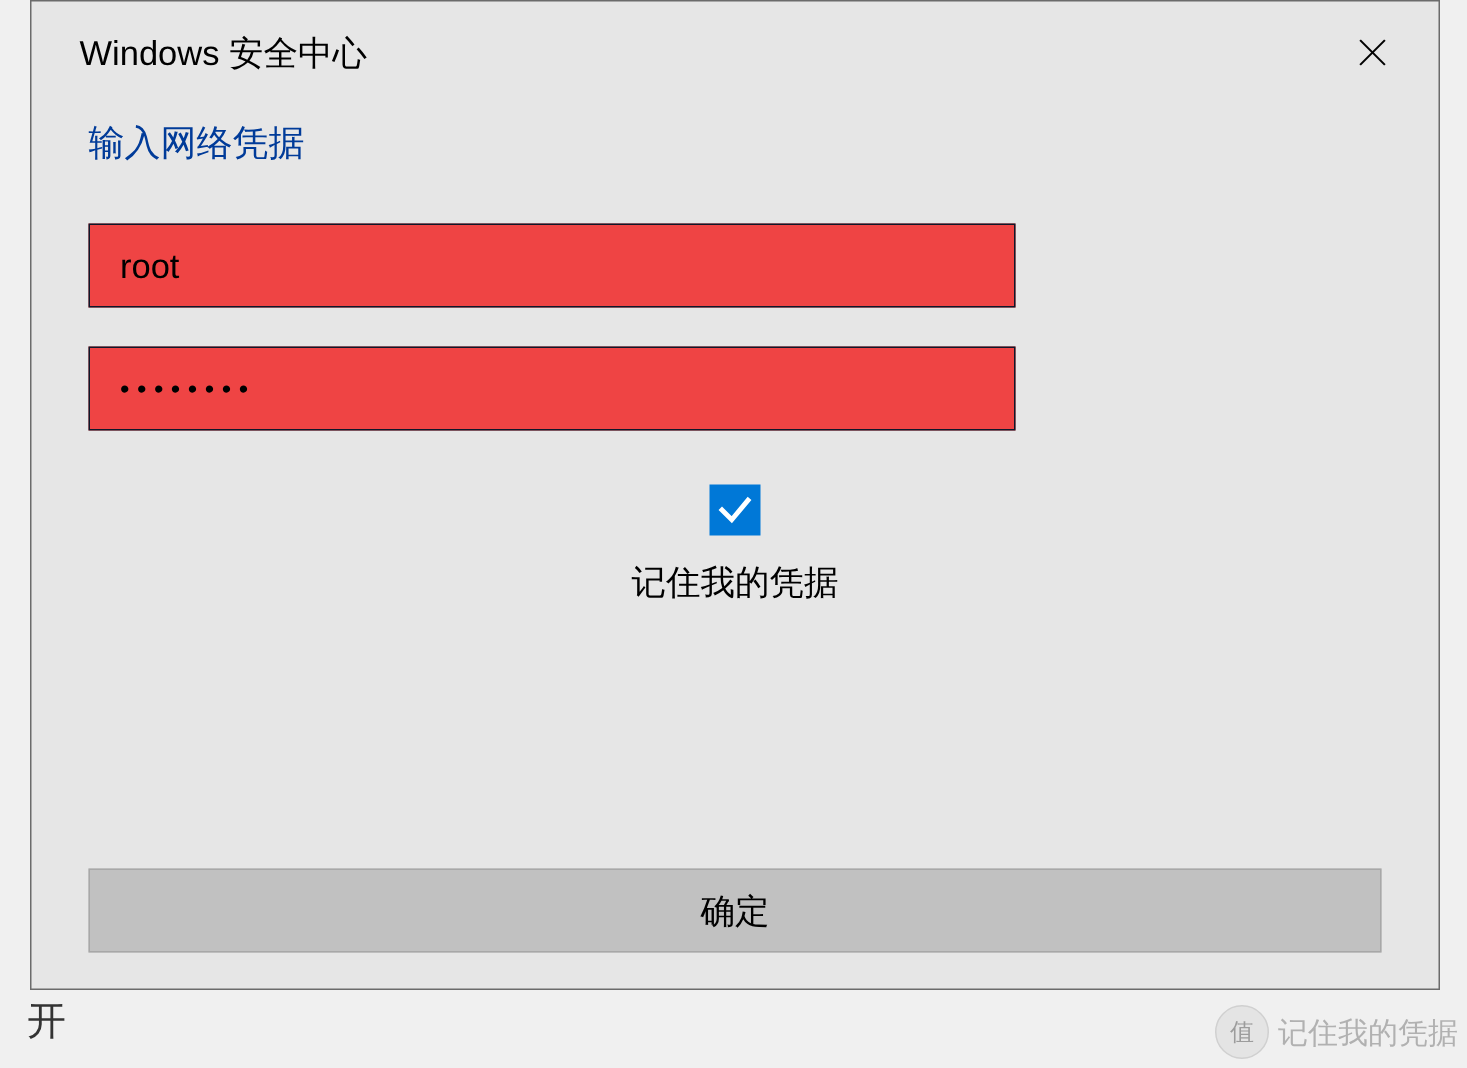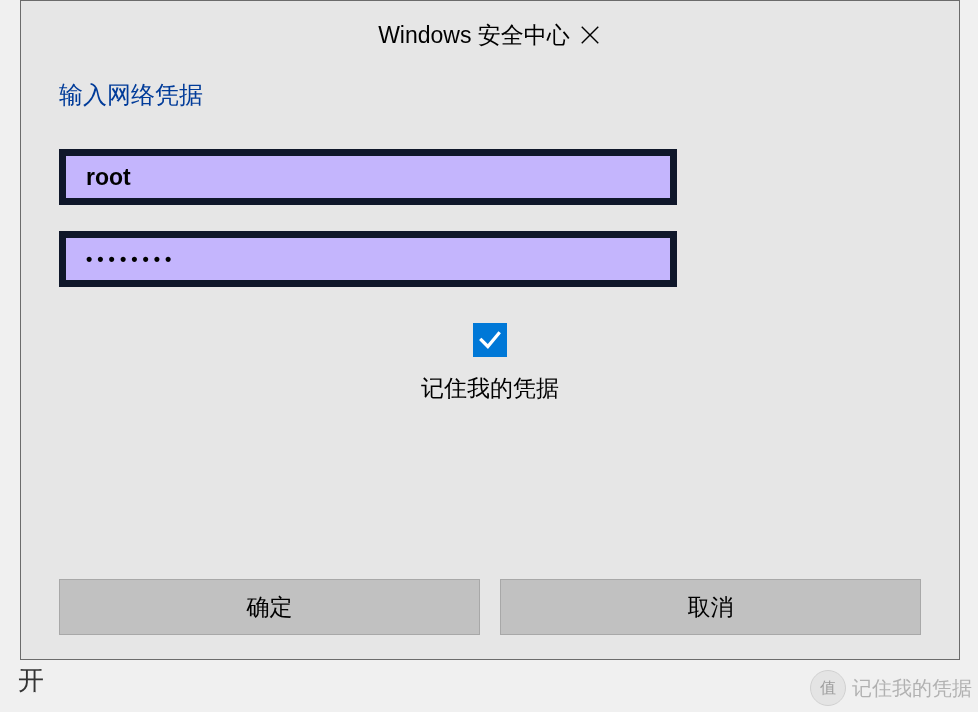--- a/index.html
+++ b/index.html
@@ -20,21 +20,21 @@
       left: 20px;
       top: 0px;
       width: 940px;
       height: 660px;
       background: #e6e6e6;
       border: 1px solid #6b6b6b;
     }
     .title-bar {
       display: flex;
       align-items: center;
-      justify-content: center;
+      justify-content: space-between;
       padding: 14px 24px 8px 32px;
     }
     .title-text {
       font-size: 23px;
       color: #000;
     }
     .close-btn {
       width: 40px;
       height: 40px;
       display: flex;
@@ -56,30 +56,29 @@
       font-size: 23px;
       color: #000;
       padding: 36px 38px 10px 38px;
     }
     .form-area {
       padding: 28px 38px 0 38px;
     }
     .input-box {
       width: 618px;
       height: 56px;
-      border: 7px solid #0f172a;
-      background: #c4b5fd;
+      border: 1px solid #0f172a;
+      background: #ef4444;
       font-size: 23px;
       padding: 0 20px;
       color: #000;
       outline: none;
       display: block;
       margin-bottom: 26px;
       font-family: inherit;
-      font-weight: bold;
     }
     .pwd {
       letter-spacing: 5px;
       font-size: 18px;
     }
     .checkbox-row {
       display: flex;
       align-items: center;
       padding: 10px 38px 0 38px;
       gap: 16px;
@@ -184,20 +183,19 @@
     <div class="checkbox">
       <svg viewBox="0 0 24 24" fill="none" stroke="#fff" stroke-width="3" stroke-linecap="square">
         <polyline points="4,12 10,18 20,6"></polyline>
       </svg>
     </div>
     <span class="checkbox-label">记住我的凭据</span>
   </div>
 
   <div class="button-row">
     <button class="btn">确定</button>
-    <button class="btn">取消</button>
   </div>
 </div>
 
 <div class="watermark">
   <div class="watermark-circle">值</div>
   <span class="watermark-text">记住我的凭据</span>
 </div>
 
 </body></html>

